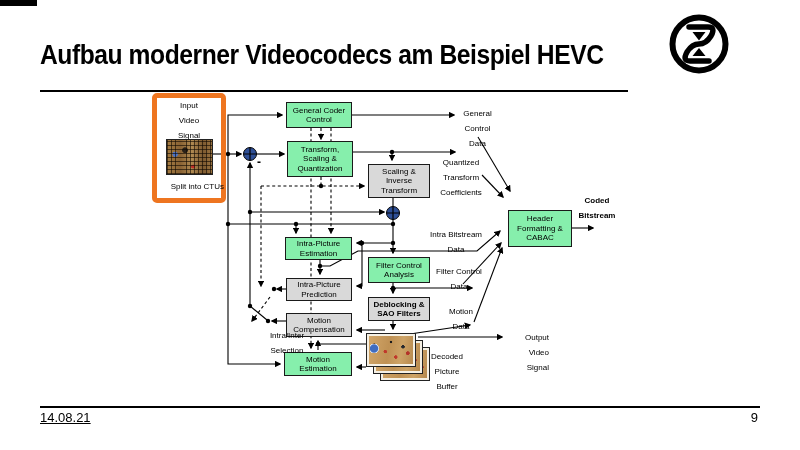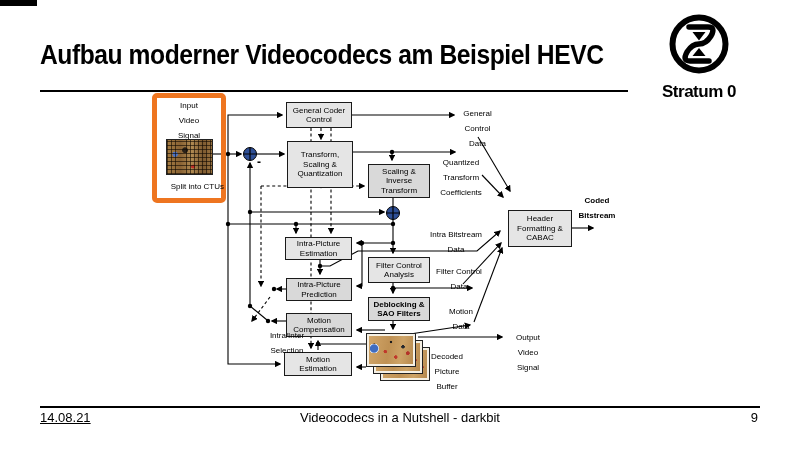--- a/index.html
+++ b/index.html
@@ -16,21 +16,21 @@
                 letter-spacing:-0.5px;}
   
   .wires{left:0;top:0;}
   .w{stroke:#000;stroke-width:1.1;fill:none;}
   .wd{stroke:#000;stroke-width:1.1;fill:none;stroke-dasharray:3,2.6;}
   .dot{fill:#000;}
   .junction{fill:var(--junction-blue,#2e4f96);stroke:#000;stroke-width:1;}
   .jx{stroke:#000;stroke-width:1.2;fill:none;}
   
   .box{display:flex;align-items:center;justify-content:center;text-align:center;
-       font-size:8px;line-height:9.5px;white-space:pre-line;background:#e5e5e5;
+       font-size:8px;line-height:9.5px;white-space:pre-line;background:#86efac;
        border:1px solid #1a1a1a;box-sizing:border-box;}
   .gray{background:var(--box-gray,#d9d9d9);}
   
   .lbl{font-size:8px;line-height:15px;text-align:center;white-space:pre-line;}
   .minus{font-size:12px;font-weight:bold;line-height:12px;}
   
   .highlight{left:152px;top:93px;width:74px;height:110px;border:5px solid var(--highlight-orange,#ee7520);
              border-radius:5px;box-sizing:border-box;background:transparent;}
   
   .ctu{left:166px;top:139px;width:47px;height:36px;border:1px solid #222;box-sizing:border-box;
@@ -69,21 +69,20 @@
   <div class="abs corner-mark"></div>
   <div class="abs slide-title">Aufbau moderner Videocodecs am Beispiel HEVC</div>
   <div class="abs title-rule"></div>
 
   <svg class="abs logo-svg" width="78" height="72" viewBox="0 0 78 72">
     <circle cx="39" cy="38" r="26.5" fill="none" stroke="#000" stroke-width="6"></circle>
     <path d="M29,21 H48 Q56,21 51,30 Q46,38 39,38 Q32,38 27,46 Q22,55 30,55 H49" stroke="#000" stroke-width="5.5" fill="none" stroke-linecap="round"></path>
     <path d="M32.5,26 L45.5,26 L39,34.5 Z" fill="#000"></path>
     <path d="M39,42 L45.5,50 L32.5,50 Z" fill="#000"></path>
   </svg>
-  <div class="abs logo-caption">Stratum 0</div>
 
   <svg class="abs wires" width="800" height="450" viewBox="0 0 800 450">
     <defs>
       <marker id="ah" viewBox="0 0 10 10" refX="8" refY="5" markerWidth="6" markerHeight="6" orient="auto-start-reverse">
         <path d="M0,0 L10,5 L0,10 z" fill="#000"></path>
       </marker>
     </defs>
     <g>
       <path class="wd" d="M311,128 V348" marker-end="url(#ah)"></path>
       <path class="wd" d="M331,128 V233" marker-end="url(#ah)"></path>
@@ -158,21 +157,21 @@
 
   <div class="abs highlight"></div>
   <div class="abs lbl" style="left:154px;top:98px;width:70px;">Input
 Video
 Signal</div>
   <div class="abs ctu"></div>
   <div class="abs lbl" style="left:154px;top:179px;width:70px;text-align:right;">Split into CTUs</div>
 
   <div class="abs box" style="left:286px;top:102px;width:66px;height:26px;">General Coder
 Control</div>
-  <div class="abs box" style="left:287px;top:141px;width:66px;height:47px;">Transform,
+  <div class="abs box" style="left:287px;top:141px;width:66px;height:36px;">Transform,
 Scaling &amp;
 Quantization</div>
   <div class="abs box gray" style="left:368px;top:164px;width:62px;height:34px;">Scaling &amp;
 Inverse
 Transform</div>
   <div class="abs box" style="left:285px;top:237px;width:67px;height:23px;">Intra-Picture
 Estimation</div>
   <div class="abs box" style="left:368px;top:257px;width:62px;height:26px;">Filter Control
 Analysis</div>
   <div class="abs box gray" style="left:286px;top:278px;width:66px;height:23px;">Intra-Picture
@@ -199,27 +198,26 @@
 Transform
 Coefficients</div>
   <div class="abs lbl" style="left:420px;top:227px;width:72px;">Intra Bitstream
 Data</div>
   <div class="abs lbl" style="left:428px;top:264px;width:62px;">Filter Control
 Data</div>
   <div class="abs lbl" style="left:436px;top:304px;width:50px;">Motion
 Data</div>
   <div class="abs lbl" style="left:572px;top:193px;width:50px;font-weight:bold;">Coded
 Bitstream</div>
-  <div class="abs lbl" style="left:507px;top:330px;width:42px;">Output
+  <div class="abs lbl" style="left:507px;top:330px;width:42px;text-align:right;">Output
 Video
 Signal</div>
   <div class="abs lbl" style="left:228px;top:328px;width:60px;margin-left:29px;">Intra/Inter
 Selection</div>
   <div class="abs lbl" style="left:424px;top:349px;width:46px;">Decoded
 Picture
 Buffer</div>
 
   <div class="abs footer-rule"></div>
-  <div class="abs footer-title">Videocodecs in a Nutshell - darkbit</div>
   <div class="abs footer-date">14.08.21</div>
   <div class="abs footer-page">9</div>
 
 </div>
 
 </body></html>

